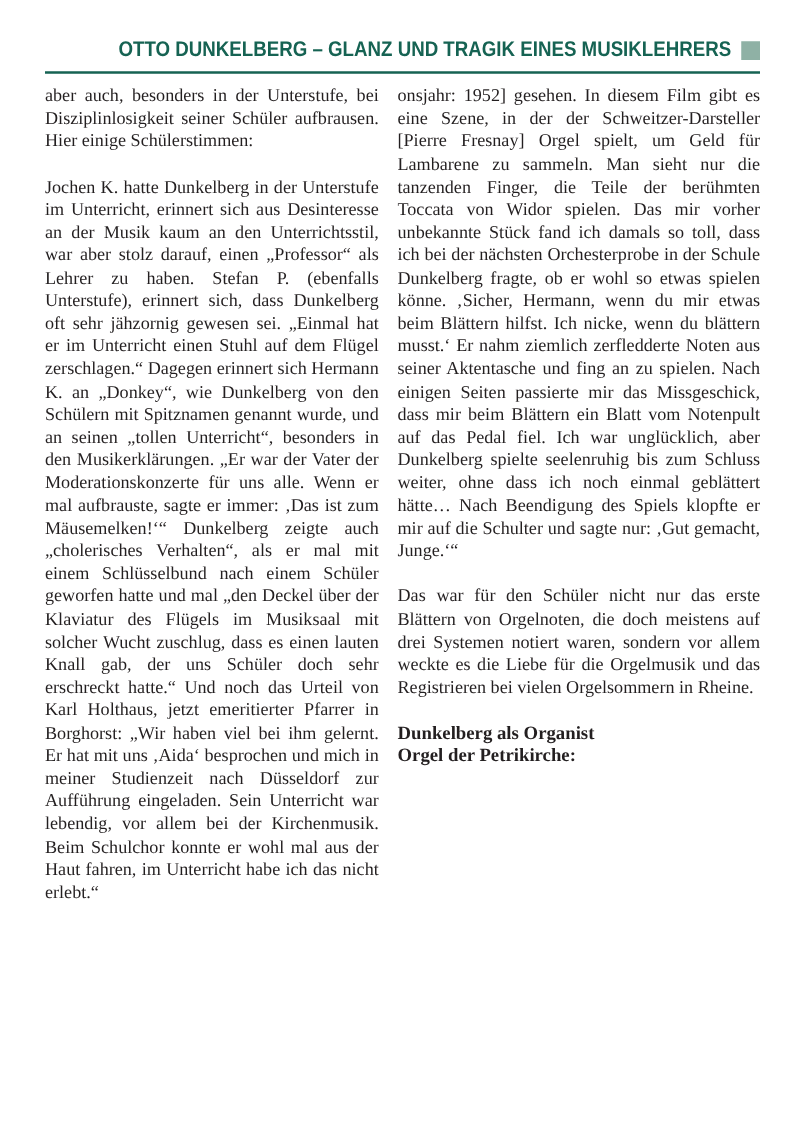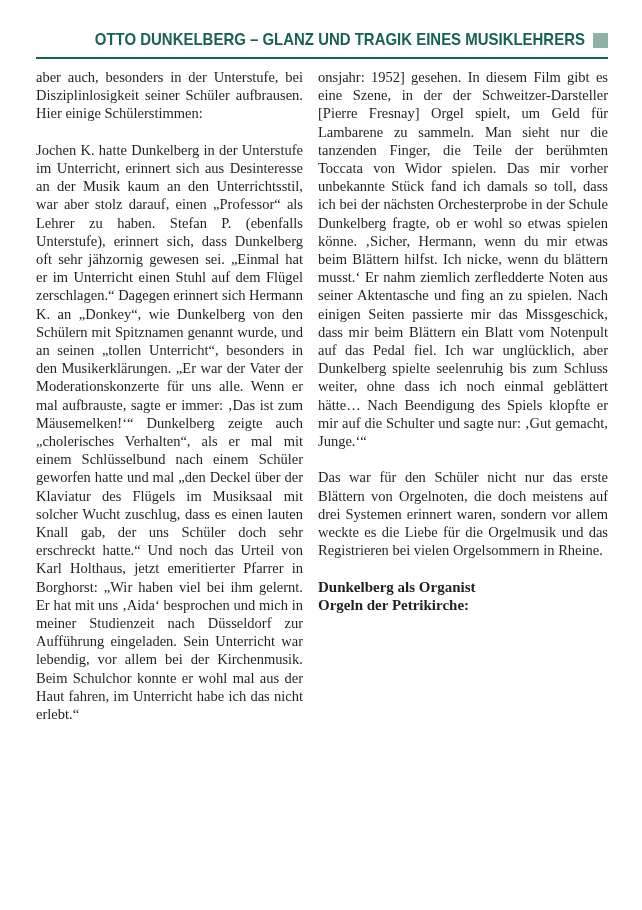--- a/index.html
+++ b/index.html
@@ -109,23 +109,23 @@
     <div class="header-rule"></div>
   </header>
 
   <main class="columns">
     <div class="col col-left">
         <p>aber auch, besonders in der Unterstufe, bei Disziplinlosigkeit seiner Schüler aufbrausen. Hier einige Schülerstimmen:</p>
         <p>Jochen K. hatte Dunkelberg in der Unterstufe im Unterricht, erinnert sich aus Desinteresse an der Musik kaum an den Unterrichtsstil, war aber stolz darauf, einen „Professor“ als Lehrer zu haben. Stefan P. (ebenfalls Unterstufe), erinnert sich, dass Dunkelberg oft sehr jähzornig gewesen sei. „Einmal hat er im Unterricht einen Stuhl auf dem Flügel zerschlagen.“ Dagegen erinnert sich Hermann K. an „Donkey“, wie Dunkelberg von den Schülern mit Spitznamen genannt wurde, und an seinen „tollen Unterricht“, besonders in den Musikerklärungen. „Er war der Vater der Moderationskonzerte für uns alle. Wenn er mal aufbrauste, sagte er immer: ‚Das ist zum Mäusemelken!‘“ Dunkelberg zeigte auch „cholerisches Verhalten“, als er mal mit einem Schlüsselbund nach einem Schüler geworfen hatte und mal „den Deckel über der Klaviatur des Flügels im Musiksaal mit solcher Wucht zuschlug, dass es einen lauten Knall gab, der uns Schüler doch sehr erschreckt hatte.“ Und noch das Urteil von Karl Holthaus, jetzt emeritierter Pfarrer in Borghorst: „Wir haben viel bei ihm gelernt. Er hat mit uns ‚Aida‘ besprochen und mich in meiner Studienzeit nach Düsseldorf zur Aufführung eingeladen. Sein Unterricht war lebendig, vor allem bei der Kirchenmusik. Beim Schulchor konnte er wohl mal aus der Haut fahren, im Unterricht habe ich das nicht erlebt.“</p>
       </div>
     <div class="col col-right">
         <p>onsjahr: 1952] gesehen. In diesem Film gibt es eine Szene, in der der Schweitzer-Darsteller [Pierre Fresnay] Orgel spielt, um Geld für Lambarene zu sammeln. Man sieht nur die tanzenden Finger, die Teile der berühmten Toccata von Widor spielen. Das mir vorher unbekannte Stück fand ich damals so toll, dass ich bei der nächsten Orchesterprobe in der Schule Dunkelberg fragte, ob er wohl so etwas spielen könne. ‚Sicher, Hermann, wenn du mir etwas beim Blättern hilfst. Ich nicke, wenn du blättern musst.‘ Er nahm ziemlich zerfledderte Noten aus seiner Aktentasche und fing an zu spielen. Nach einigen Seiten passierte mir das Missgeschick, dass mir beim Blättern ein Blatt vom Notenpult auf das Pedal fiel. Ich war unglücklich, aber Dunkelberg spielte seelenruhig bis zum Schluss weiter, ohne dass ich noch einmal  geblättert hätte… Nach Beendigung des Spiels klopfte er mir auf die Schulter und sagte nur: ‚Gut gemacht, Junge.‘“</p>
-        <p>Das war für den Schüler nicht nur das erste Blättern von Orgelnoten, die doch meistens auf drei Systemen erinnert waren, sondern vor allem weckte es die Liebe für die Orgelmusik und das Registrieren bei vielen Orgelsommern in Rheine.</p>
+        <p>Das war für den Schüler nicht nur das erste Blättern von Orgelnoten, die doch meistens auf drei Systemen notiert waren, sondern vor allem weckte es die Liebe für die Orgelmusik und das Registrieren bei vielen Orgelsommern in Rheine.</p>
         <h3>Dunkelberg als Organist</h3>
-        <h3>Orgeln der Petrikirche:</h3>
+        <h3>Orgel der Petrikirche:</h3>
       </div>
   </main>
 
   <footer class="pagenum">
       <span class="digit-box">1</span>
       <span class="digit-box">1</span>
       <span class="digit-box">5</span>
     </footer>
 
 </div>

